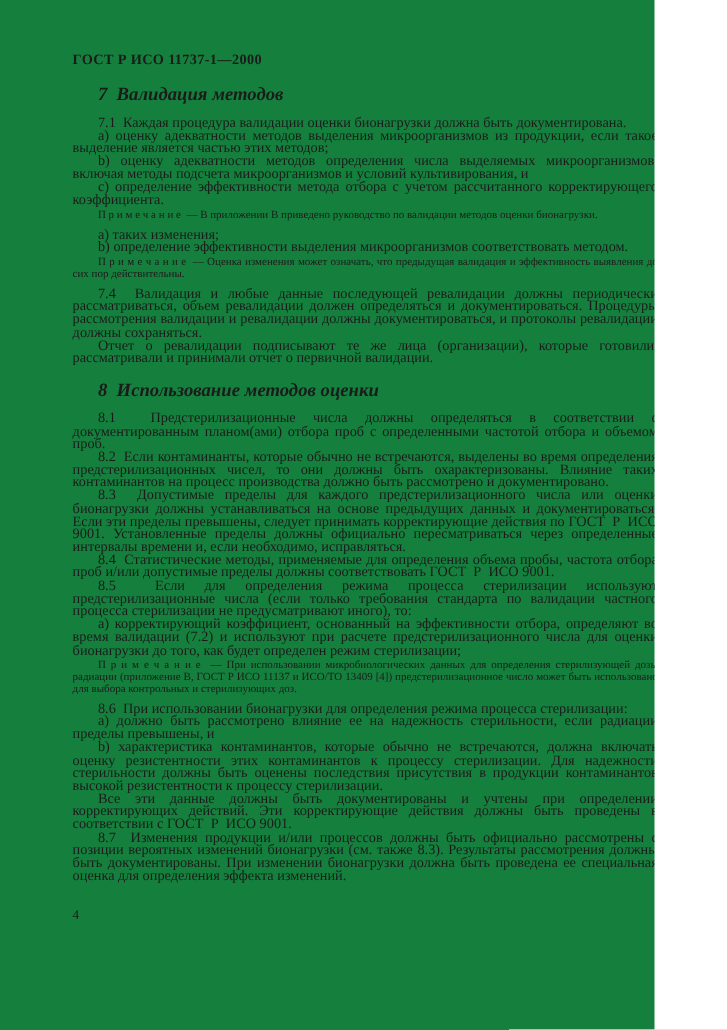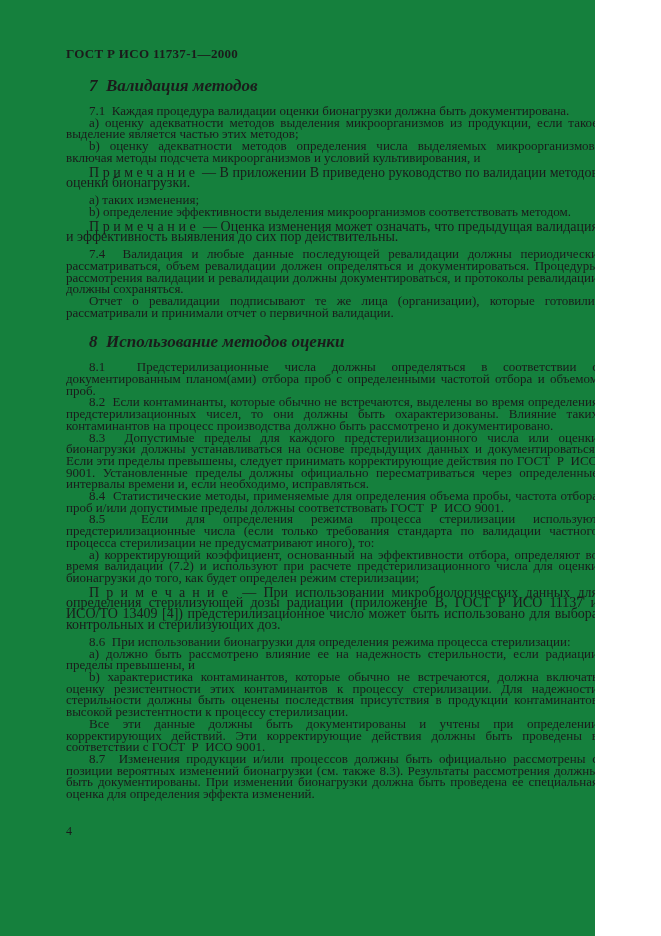--- a/index.html
+++ b/index.html
@@ -37,21 +37,21 @@
   }
   .para {
     margin: 0;
     font-size: 13px;
     line-height: 11.7px;
     text-align: justify;
     text-indent: 23px;
   }
   .note {
     margin: 4px 0 5px 0;
-    font-size: 14px;
+    font-size: 10px;
     line-height: 10.8px;
     text-align: justify;
     text-indent: 23px;
   }
   .page-number {
     position: absolute;
     left: 66px;
     top: 824px;
     font-size: 12px;
   }
@@ -60,20 +60,21 @@
 <body>
 
 <div class="page">
   <div class="content">
     <p class="doc-code">ГОСТ Р ИСО 11737-1—2000</p>
     <div>
         <div class="section-heading">7&nbsp; Валидация методов</div>
         <p class="para">7.1&nbsp; Каждая процедура валидации оценки бионагрузки должна быть документирована.</p>
         <p class="para">a) оценку адекватности методов выделения микроорганизмов из продукции, если такое выделение является частью этих методов;</p>
         <p class="para">b) оценку адекватности методов определения числа выделяемых микроорганизмов, включая методы подсчета микроорганизмов и условий культивирования, и</p>
+        <p class="para">c) определение эффективности метода отбора с учетом рассчитанного корректирующего коэффициента.</p>
         <p class="note">П р и м е ч а н и е&nbsp; — В приложении В приведено руководство по валидации методов оценки бионагрузки.</p>
         <p class="para">a) таких изменения;</p>
         <p class="para">b) определение эффективности выделения микроорганизмов соответствовать методом.</p>
         <p class="note">П р и м е ч а н и е&nbsp; — Оценка изменения может означать, что предыдущая валидация и эффективность выявления до сих пор действительны.</p>
         <p class="para">7.4&nbsp; Валидация и любые данные последующей ревалидации должны периодически рассматриваться, объем ревалидации должен определяться и документироваться. Процедуры рассмотрения валидации и ревалидации должны документироваться, и протоколы ревалидации должны сохраняться.</p>
         <p class="para">Отчет о ревалидации подписывают те же лица (организации), которые готовили, рассматривали и принимали отчет о первичной валидации.</p>
         <div class="section-heading">8&nbsp; Использование методов оценки</div>
         <p class="para">8.1&nbsp; Предстерилизационные числа должны определяться в соответствии с документированным планом(ами) отбора проб с определенными частотой отбора и объемом проб.</p>
         <p class="para">8.2&nbsp; Если контаминанты, которые обычно не встречаются, выделены во время определения предстерилизационных чисел, то они должны быть охарактеризованы. Влияние таких контаминантов на процесс производства должно быть рассмотрено и документировано.</p>
         <p class="para">8.3&nbsp; Допустимые пределы для каждого предстерилизационного числа или оценки бионагрузки должны устанавливаться на основе предыдущих данных и документироваться. Если эти пределы превышены, следует принимать корректирующие действия по ГОСТ&nbsp; Р&nbsp; ИСО 9001. Установленные пределы должны официально пересматриваться через определенные интервалы времени и, если необходимо, исправляться.</p>

